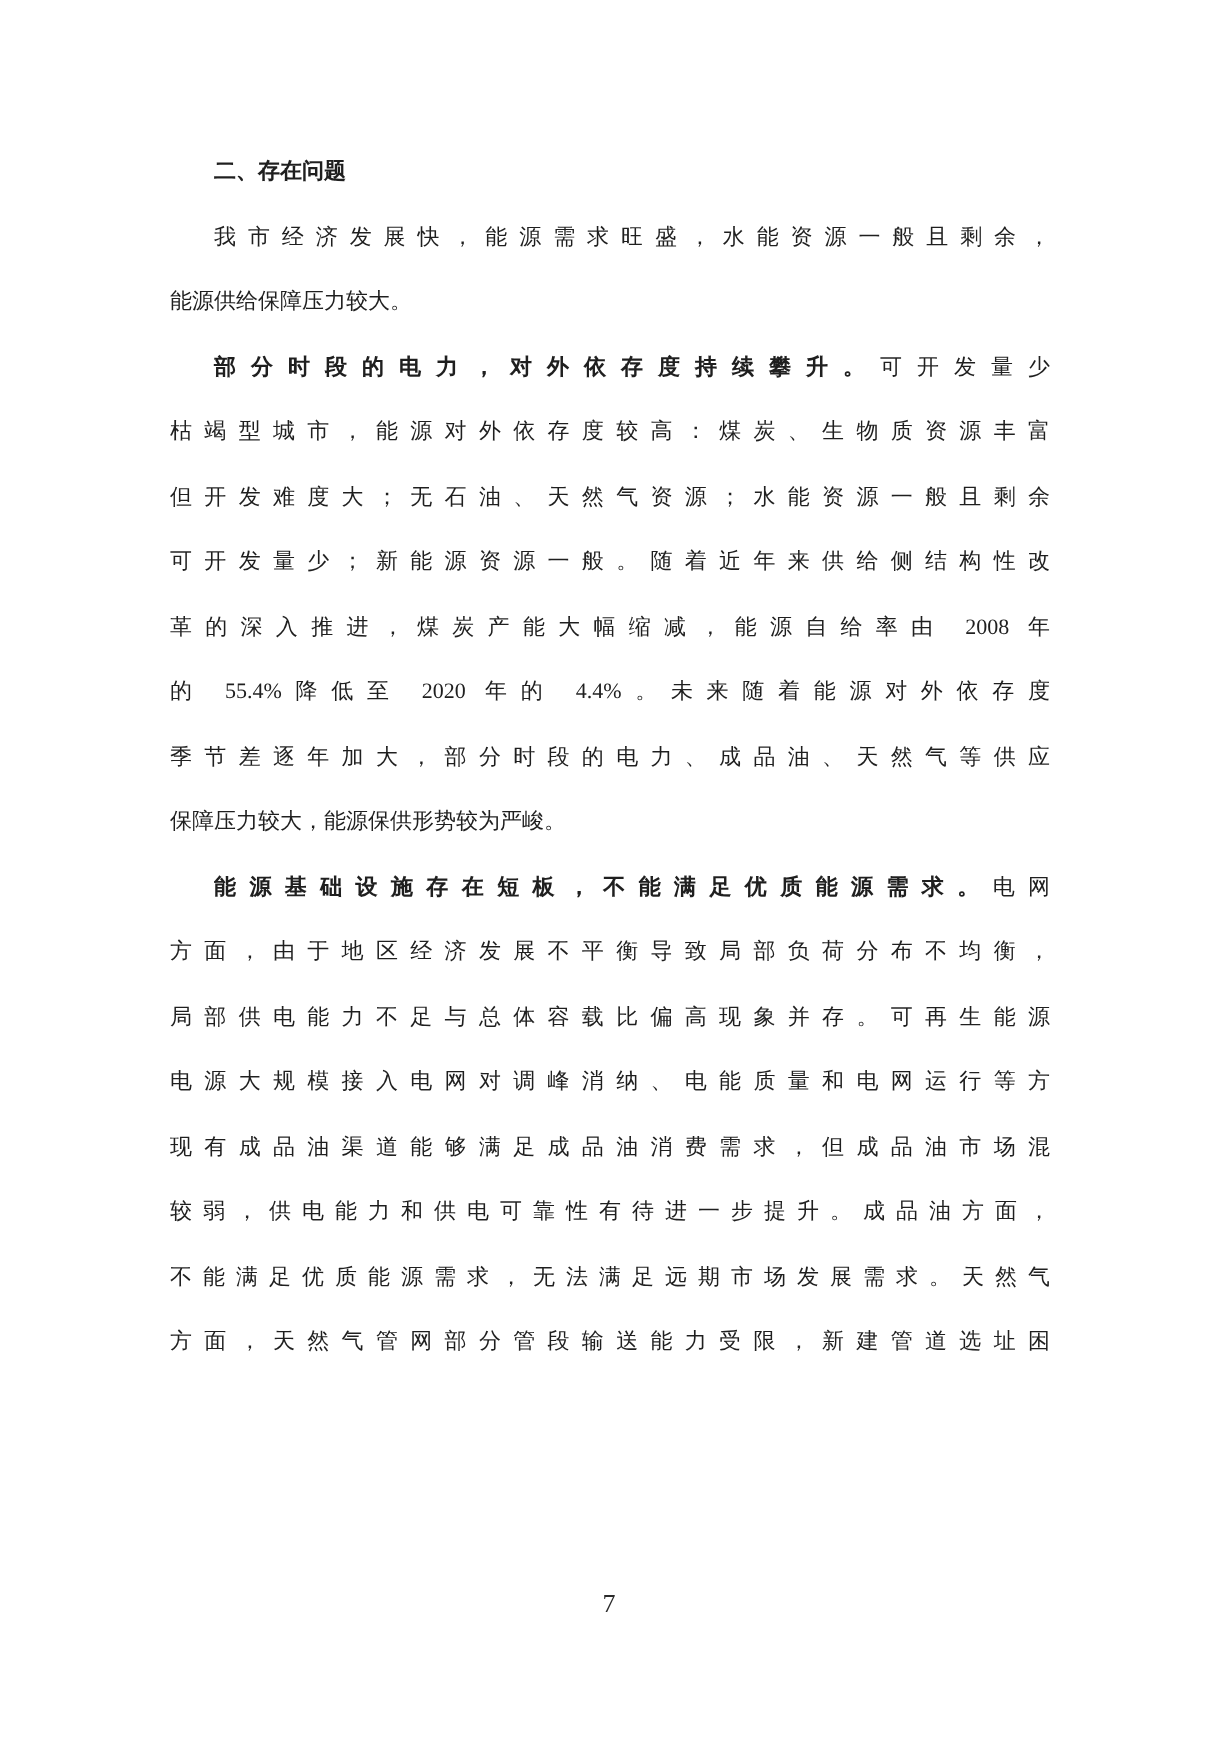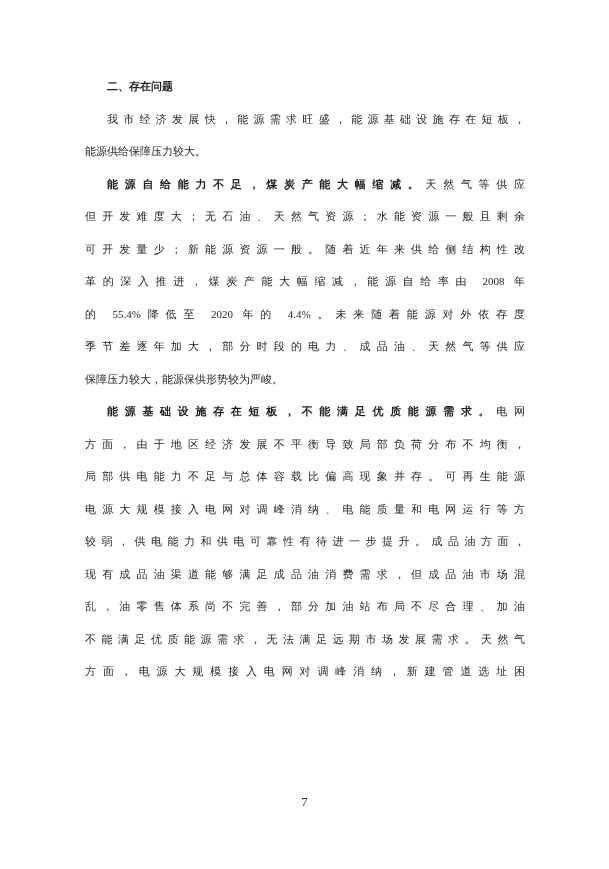--- a/index.html
+++ b/index.html
@@ -58,38 +58,38 @@
 </style>
 </head>
 <body>
 
 <div class="page">
   <div class="content">
       <div class="para">
         <div class="line indent"><span class="bold">二、存在问题</span></div>
       </div>
       <div class="para">
-        <div class="line indent just"><span>我市经济发展快，能源需求旺盛，能源基础设施存在短板，</span></div>
+        <div class="line indent just"><span>我市经济发展快，能源需求旺盛，水能资源一般且剩余，</span></div>
         <div class="line"><span>能源供给保障压力较大。</span></div>
       </div>
       <div class="para">
-        <div class="line indent just"><span class="bold">能源自给能力不足，煤炭产能大幅缩减。</span><span>天然气等供应</span></div>
+        <div class="line indent just"><span class="bold">部分时段的电力，对外依存度持续攀升。</span><span>可开发量少</span></div>
+        <div class="line just"><span>枯竭型城市，能源对外依存度较高：煤炭、生物质资源丰富</span></div>
         <div class="line just"><span>但开发难度大；无石油、天然气资源；水能资源一般且剩余</span></div>
         <div class="line just"><span>可开发量少；新能源资源一般。随着近年来供给侧结构性改</span></div>
         <div class="line just"><span>革的深入推进，煤炭产能大幅缩减，能源自给率由 2008 年</span></div>
         <div class="line just"><span>的 55.4%降低至 2020 年的 4.4%。未来随着能源对外依存度</span></div>
         <div class="line just"><span>季节差逐年加大，部分时段的电力、成品油、天然气等供应</span></div>
         <div class="line"><span>保障压力较大，能源保供形势较为严峻。</span></div>
       </div>
       <div class="para">
         <div class="line indent just"><span class="bold">能源基础设施存在短板，不能满足优质能源需求。</span><span>电网</span></div>
         <div class="line just"><span>方面，由于地区经济发展不平衡导致局部负荷分布不均衡，</span></div>
         <div class="line just"><span>局部供电能力不足与总体容载比偏高现象并存。可再生能源</span></div>
         <div class="line just"><span>电源大规模接入电网对调峰消纳、电能质量和电网运行等方</span></div>
+        <div class="line just"><span>现有成品油渠道能够满足成品油消费需求，但成品油市场混</span></div>
         <div class="line just"><span>较弱，供电能力和供电可靠性有待进一步提升。成品油方面，</span></div>
-        <div class="line just"><span>现有成品油渠道能够满足成品油消费需求，但成品油市场混</span></div>
-        <div class="line just"><span>乱，油零售体系尚不完善，部分加油站布局不尽合理、加油</span></div>
         <div class="line just"><span>不能满足优质能源需求，无法满足远期市场发展需求。天然气</span></div>
-        <div class="line just"><span>方面，电源大规模接入电网对调峰消纳，新建管道选址困</span></div>
+        <div class="line just"><span>方面，天然气管网部分管段输送能力受限，新建管道选址困</span></div>
       </div>
     </div>
   <div class="page-number">7</div>
 </div>
 
 </body></html>

